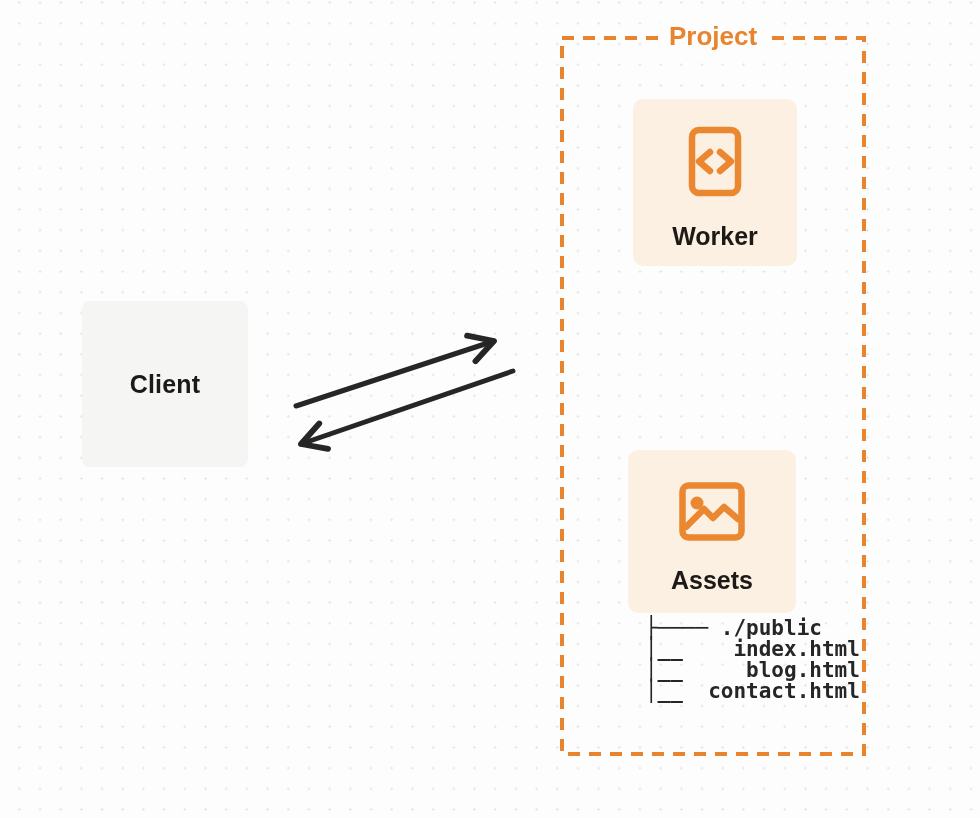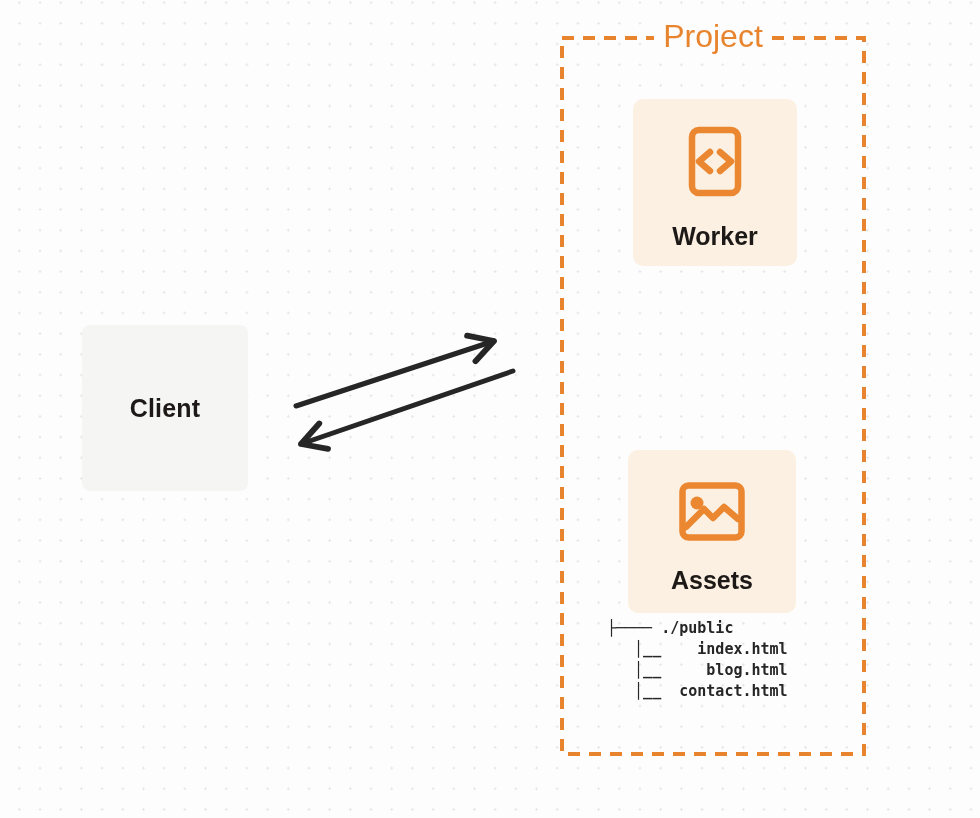--- a/index.html
+++ b/index.html
@@ -20,21 +20,21 @@
   .arrows-layer {
     position: absolute;
     inset: 0;
     width: 980px;
     height: 818px;
     pointer-events: none;
   }
 
   .client-box {
     position: absolute;
-    left: 82px; top: 325px;
+    left: 82px; top: 301px;
     width: 166px; height: 166px;
     background: #F5F5F4;
     border-radius: 8px;
     display: flex;
     align-items: center;
     justify-content: center;
   }
   .box-label {
     font-size: 25px;
     font-weight: 700;
@@ -64,22 +64,22 @@
     left: 560px; top: 21px;
     width: 306px;
     text-align: center;
     line-height: 30px;
   }
   .project-label {
     display: inline-block;
     padding: 0 9px;
     background: #FDFDFD;
     color: #E8842D;
-    font-size: 32px;
-    font-weight: 400;
+    font-size: 26px;
+    font-weight: 700;
   }
 
   .card {
     position: absolute;
     background: #FBF0E1;
     border-radius: 10px;
     display: flex;
     flex-direction: column;
     align-items: center;
   }
@@ -92,25 +92,26 @@
     font-size: 25px;
     font-weight: 700;
     color: #1C1917;
     line-height: 30px;
   }
 
   .file-tree {
     position: absolute;
     left: 607px; top: 618px;
     font-family: "DejaVu Sans Mono", monospace;
-    font-size: 15px;
+    font-size: 21px;
     font-weight: 700;
     line-height: 21px;
     color: #262626;
     white-space: pre;
+    text-align: center;
   }
 </style>
 </head>
 <body>
 
 <div class="canvas">
 
   <svg class="arrows-layer" viewBox="0 0 980 818" xmlns="http://www.w3.org/2000/svg">
     <defs>
       <marker id="ah" viewBox="0 0 6 6" markerWidth="7" markerHeight="7" refX="5.0" refY="3" orient="auto" markerUnits="strokeWidth">

